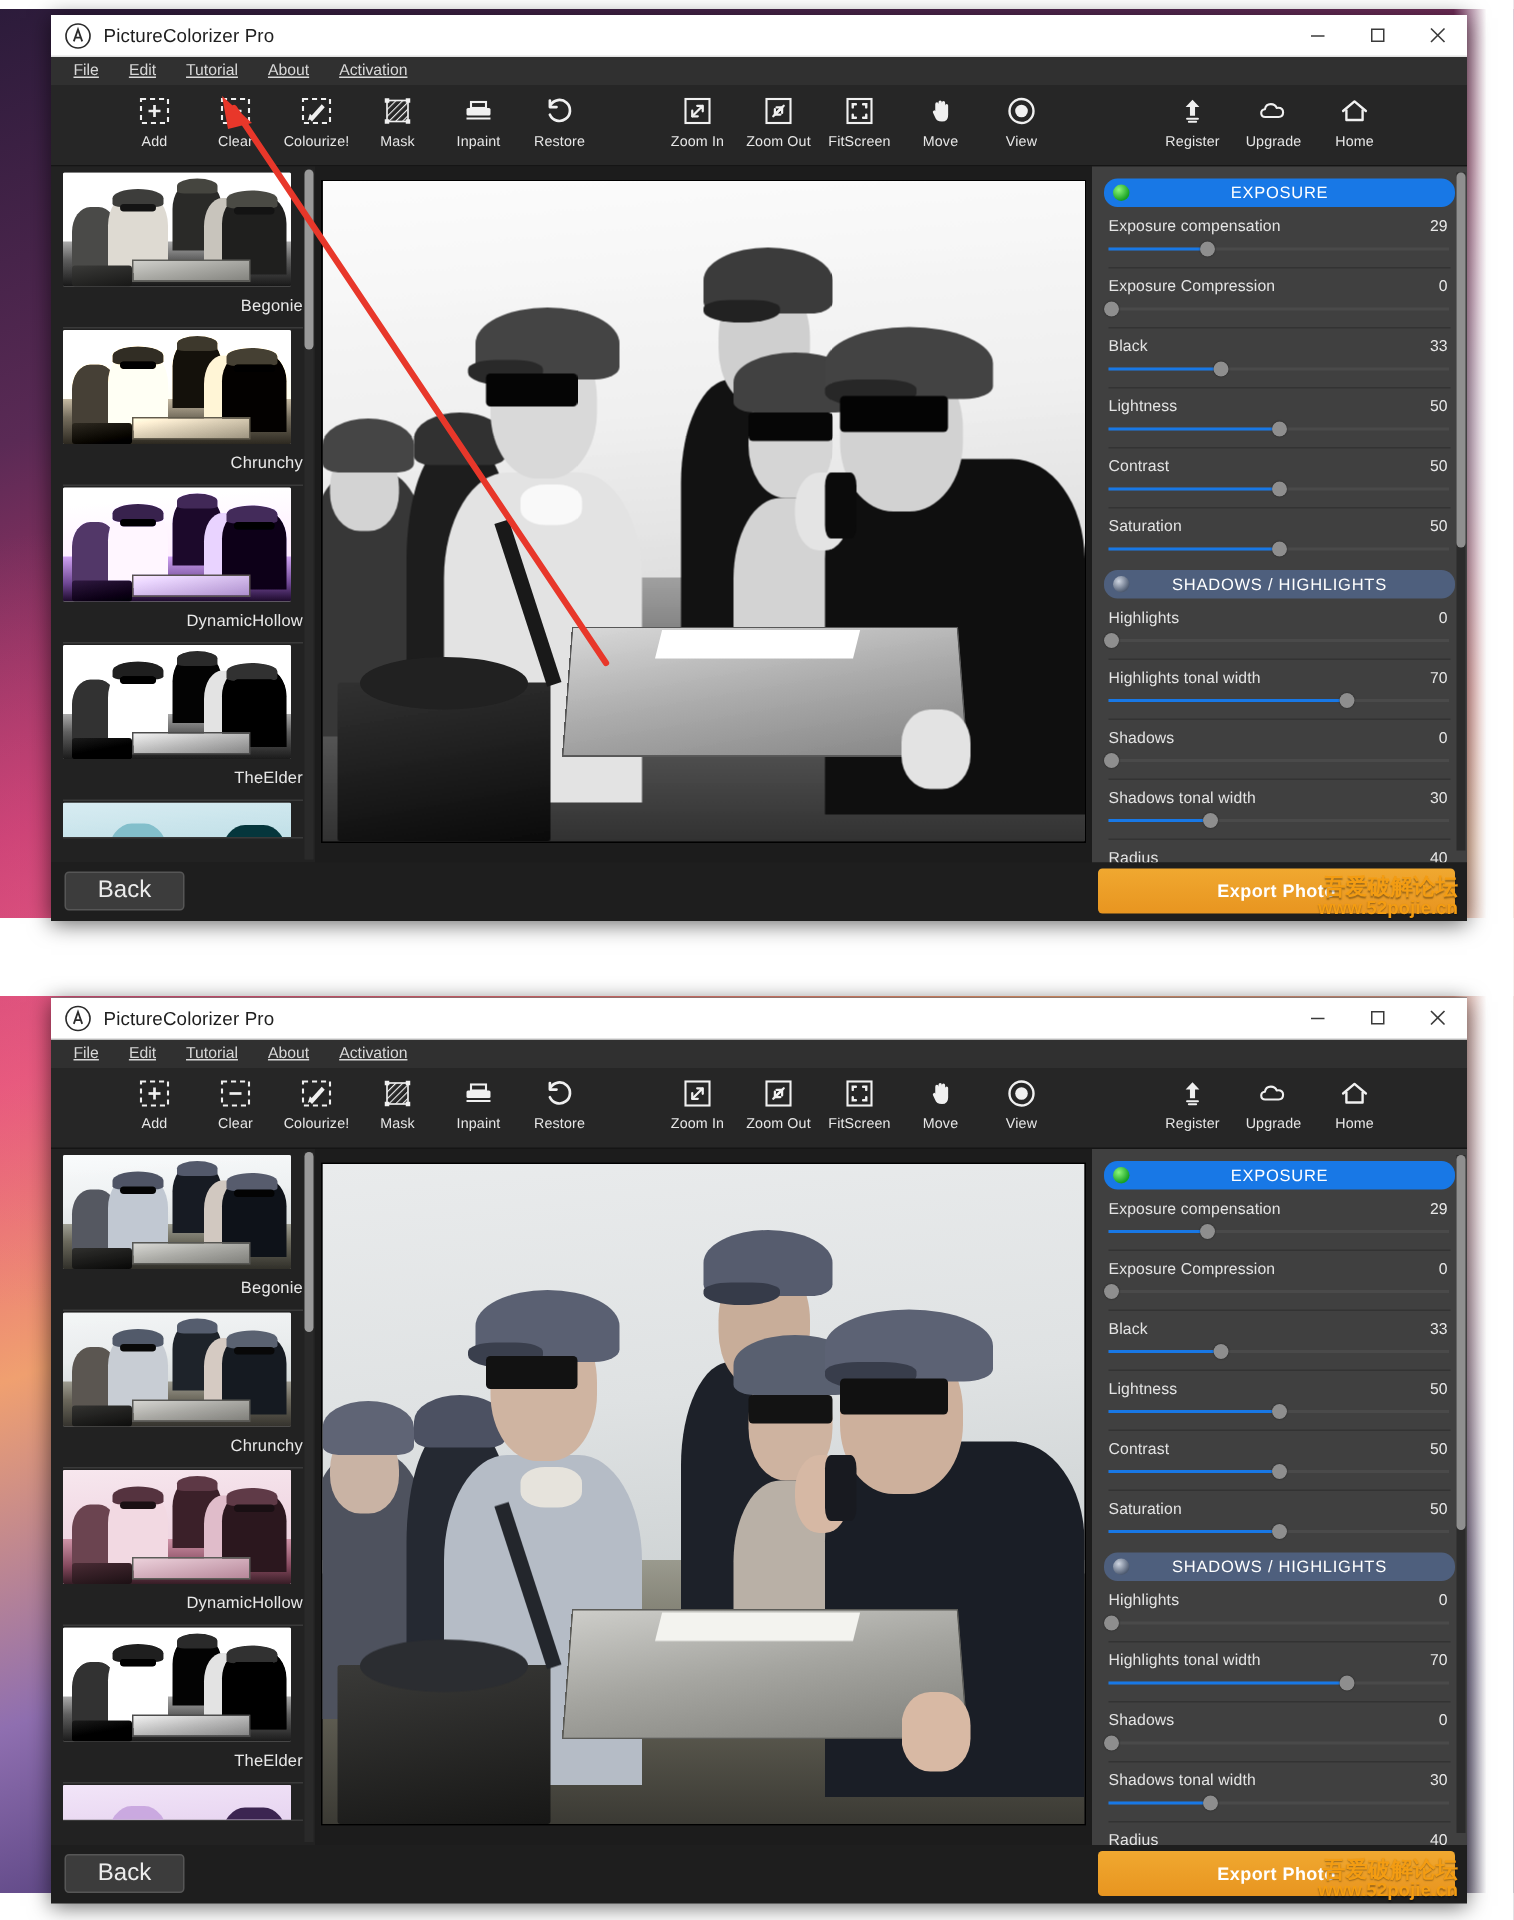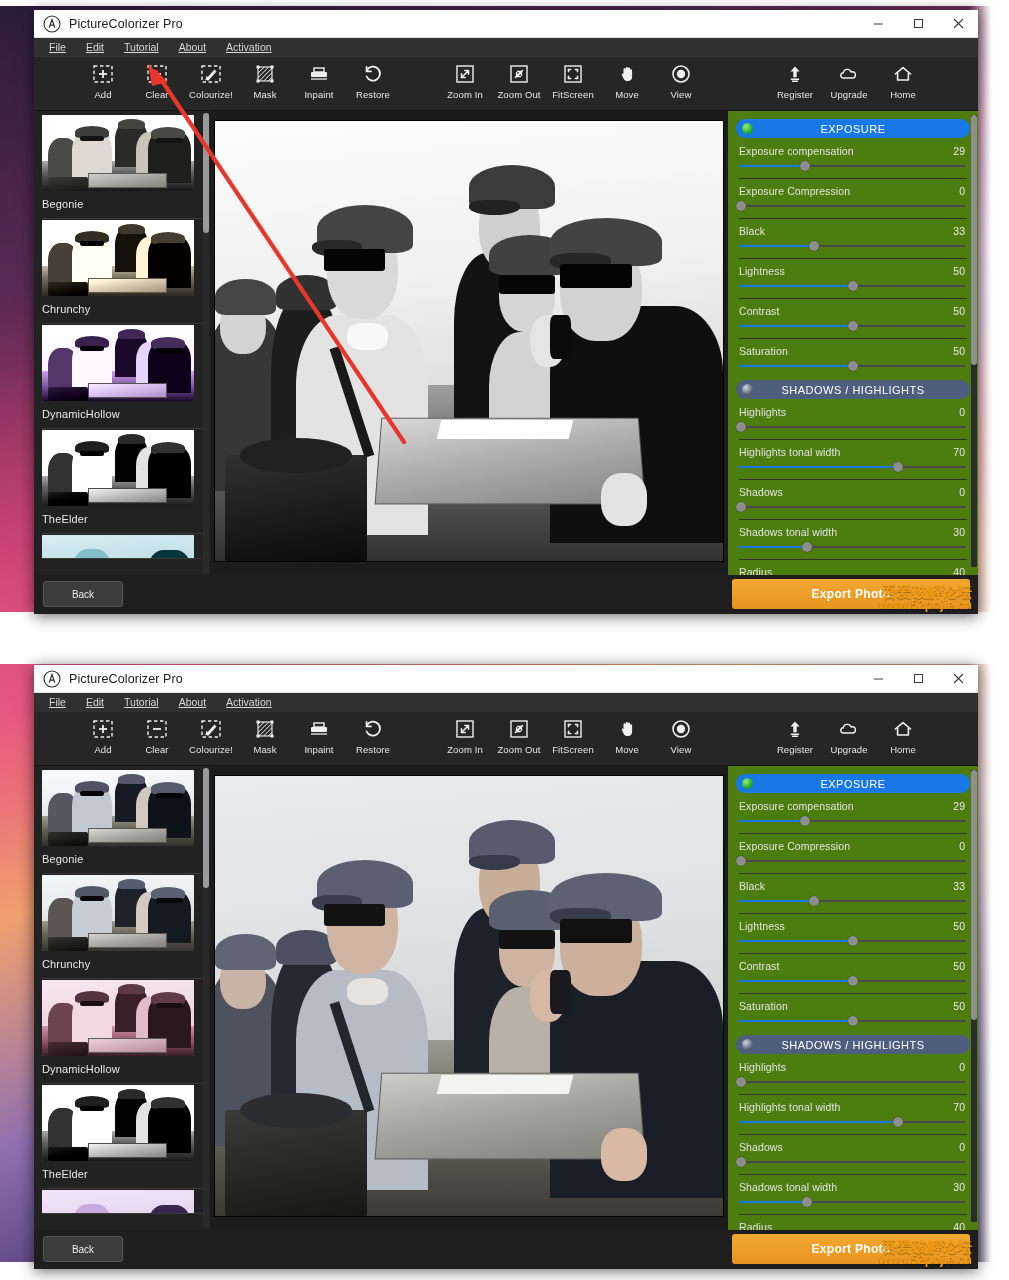--- a/index.html
+++ b/index.html
@@ -166,21 +166,21 @@
     border-bottom: 1px solid #3a3a3a;
   }
   .thumb-img {
     width: 152px; height: 76px;
     border-radius: 1px;
     position: relative;
     overflow: hidden;
     background: #888;
   }
   .thumb-label {
-    text-align: left;
+    text-align: right;
     font-size: 11px;
     color: #e8e8e8;
     padding: 7px 0 2px 0;
     letter-spacing: 0.15px;
   }
   .thumb-partial { height: 24px; overflow: hidden; }
 
   .scrollbar-v {
     position: absolute;
     right: 1px; top: 2px;
@@ -211,21 +211,21 @@
     height: 442px;
     background: #2a2a2a;
     position: relative;
     overflow: hidden;
     border: 1px solid #000;
   }
 
   
   .adjust-panel {
     width: 250px;
-    background: #4d7c0f;
+    background: #404040;
     position: relative;
     flex: none;
     overflow: hidden;
     padding: 8px 8px 0 8px;
   }
   .section-header {
     height: 19px;
     border-radius: 9px;
     display: flex;
     align-items: center;
@@ -322,21 +322,21 @@
     align-items: center;
     position: relative;
   }
   .back-button {
     margin-left: 9px;
     width: 80px; height: 26px;
     background: #3c3c3c;
     border: 1px solid #565656;
     border-radius: 3px;
     color: #ececec;
-    font-size: 10px;
+    font-size: 16px;
     display: flex;
     align-items: center;
     justify-content: center;
   }
   .export-button {
     position: absolute;
     right: 8px; top: 4px;
     width: 238px; height: 30px;
     background: linear-gradient(180deg, #f0a830 0%, #e89520 100%);
     border-radius: 3px;

